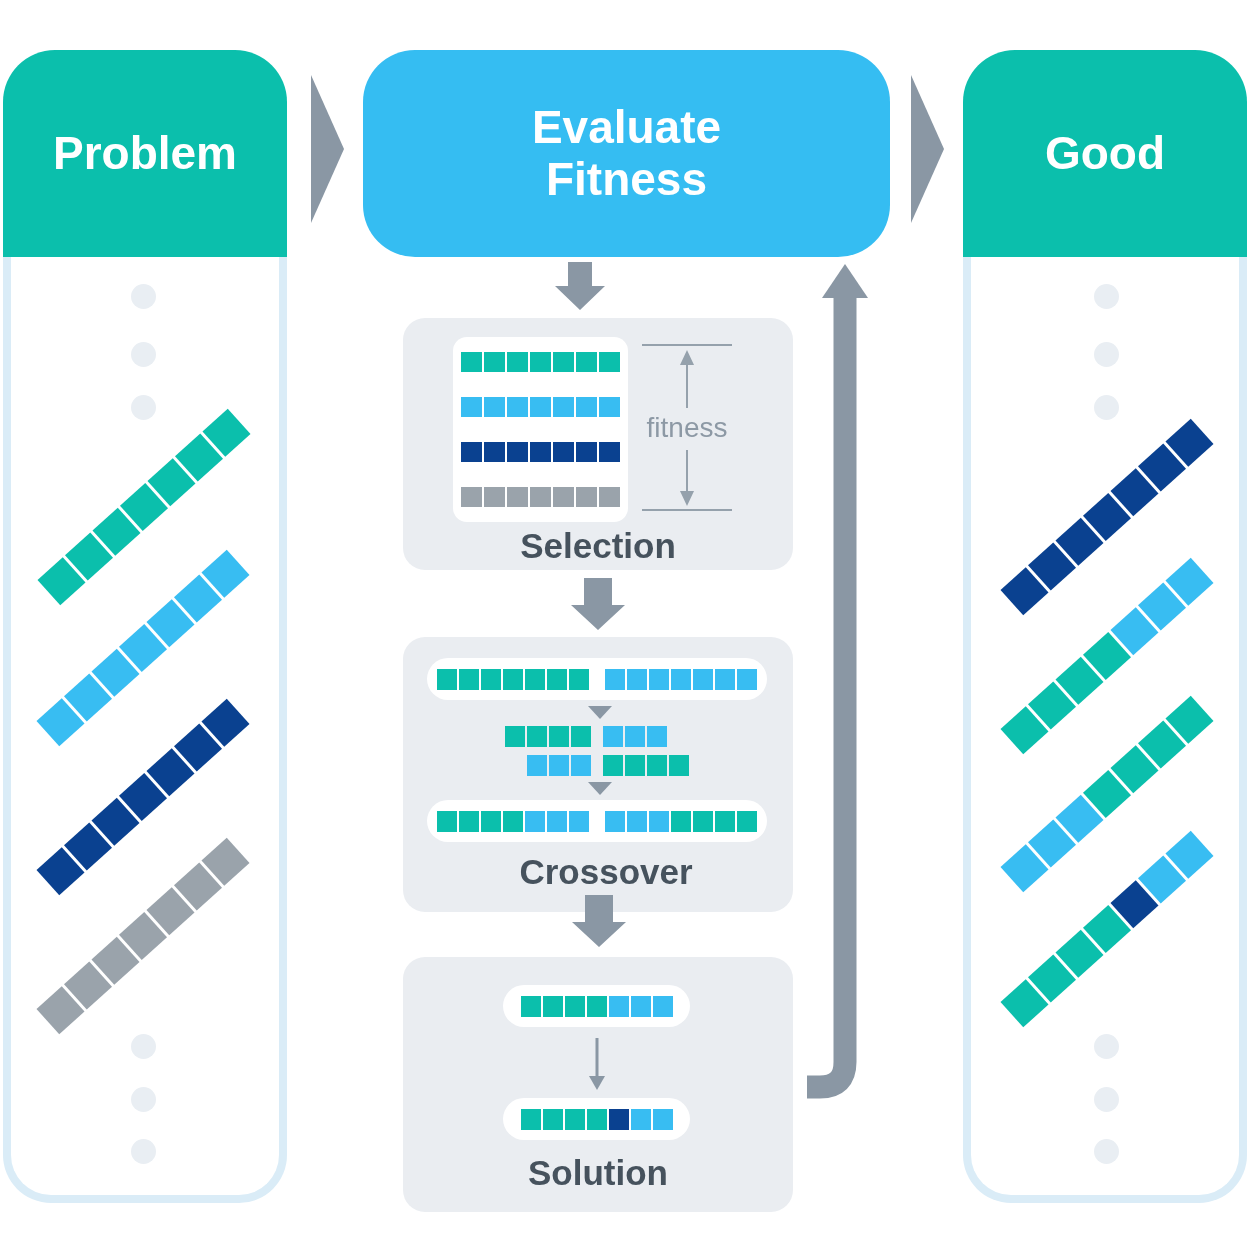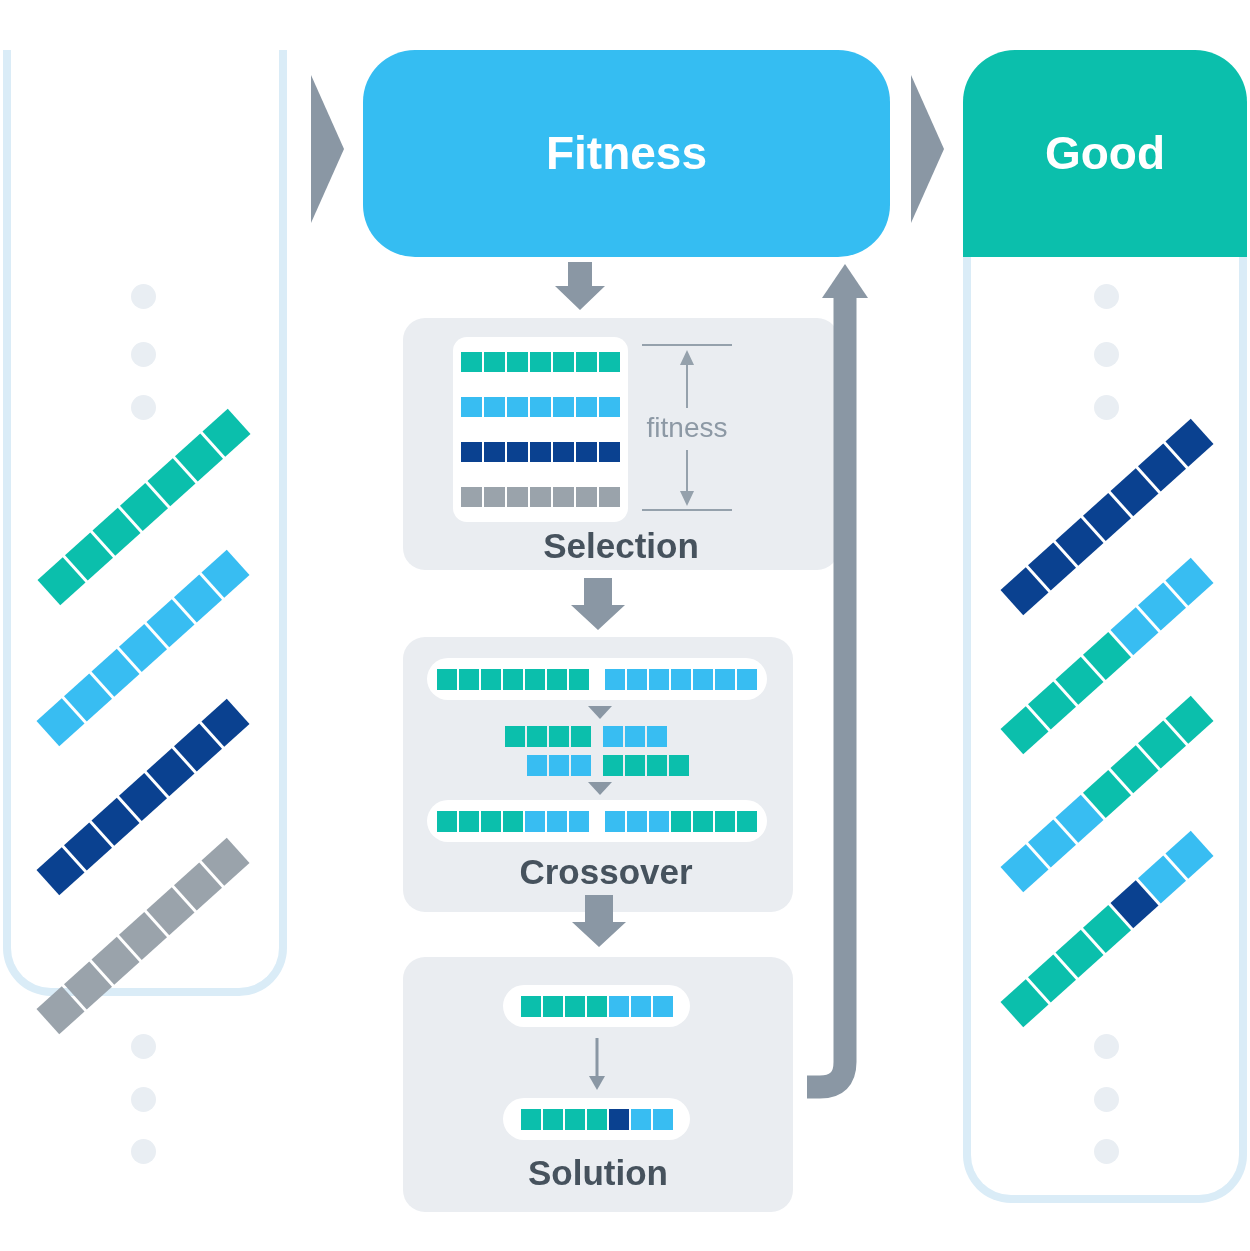--- a/index.html
+++ b/index.html
@@ -25,21 +25,21 @@
   .strip{position:absolute;display:flex;gap:3px;transform:rotate(-42deg);}
   .strip .gene{width:34px;height:34px;flex:0 0 auto;}
   
   .mid-header{
     position:absolute;left:363px;top:50px;width:527px;height:207px;background:#35bdf2;
     border-radius:52px;display:flex;flex-direction:column;align-items:center;justify-content:center;
     color:#ffffff;font-weight:bold;font-size:46px;line-height:1.13;text-align:center;
   }
   
   .step-box{position:absolute;left:403px;width:390px;background:#eaedf1;border-radius:22px;}
-  #box-selection{top:318px;height:252px;padding-left:46px;}
+  #box-selection{top:318px;height:252px;}
   #box-crossover{top:637px;height:275px;}
   #box-mutation{top:957px;height:255px;}
   .step-label{
     position:absolute;left:0;right:0;text-align:center;font-weight:bold;
     font-size:35px;color:#46525d;
   }
   
   .sel-card{
     position:absolute;left:50px;top:19px;width:175px;height:185px;background:#ffffff;
     border-radius:14px;display:flex;flex-direction:column;align-items:center;
@@ -67,20 +67,23 @@
   .pill-mut-before{left:100px;top:28px;}
   .pill-mut-after{left:100px;top:141px;}
   
   .overlay{position:absolute;left:0;top:0;z-index:5;pointer-events:none;}
   .gene{flex:0 0 auto;}
 </style>
 </head>
 <body>
 
 <div class="col-card left">
+  <div class="col-header" style="background: rgb(11, 191, 172);">
+    <span>Problem</span>
+  </div>
   <div class="col-body"></div>
   <div class="dot" style="left: 128px; top: 234px; background: rgb(233, 238, 243);"></div>
   <div class="dot" style="left: 128px; top: 292px; background: rgb(233, 238, 243);"></div>
   <div class="dot" style="left: 128px; top: 345px; background: rgb(233, 238, 243);"></div>
   <div class="strip" style="left:13px;top:440px;">
       <span class="gene" style="background: rgb(11, 191, 172);"></span>
       <span class="gene" style="background: rgb(11, 191, 172);"></span>
       <span class="gene" style="background: rgb(11, 191, 172);"></span>
       <span class="gene" style="background: rgb(11, 191, 172);"></span>
       <span class="gene" style="background: rgb(11, 191, 172);"></span>
@@ -113,20 +116,21 @@
       <span class="gene" style="background: rgb(154, 163, 171);"></span>
       <span class="gene" style="background: rgb(154, 163, 171);"></span>
       <span class="gene" style="background: rgb(154, 163, 171);"></span>
     </div>
   <div class="dot" style="left: 128px; top: 984px; background: rgb(233, 238, 243);"></div>
   <div class="dot" style="left: 128px; top: 1037px; background: rgb(233, 238, 243);"></div>
   <div class="dot" style="left: 128px; top: 1089px; background: rgb(233, 238, 243);"></div>
 </div>
 
 <div class="mid-header" style="background: rgb(53, 189, 242);">
+  <span>Evaluate</span>
   <span>Fitness</span>
 </div>
 
 <div class="step-box" id="box-selection" style="background: rgb(234, 237, 241);">
   <div class="sel-card">
     <div class="genes-row">
         <span class="gene" style="background: rgb(11, 191, 172);"></span>
         <span class="gene" style="background: rgb(11, 191, 172);"></span>
         <span class="gene" style="background: rgb(11, 191, 172);"></span>
         <span class="gene" style="background: rgb(11, 191, 172);"></span>

